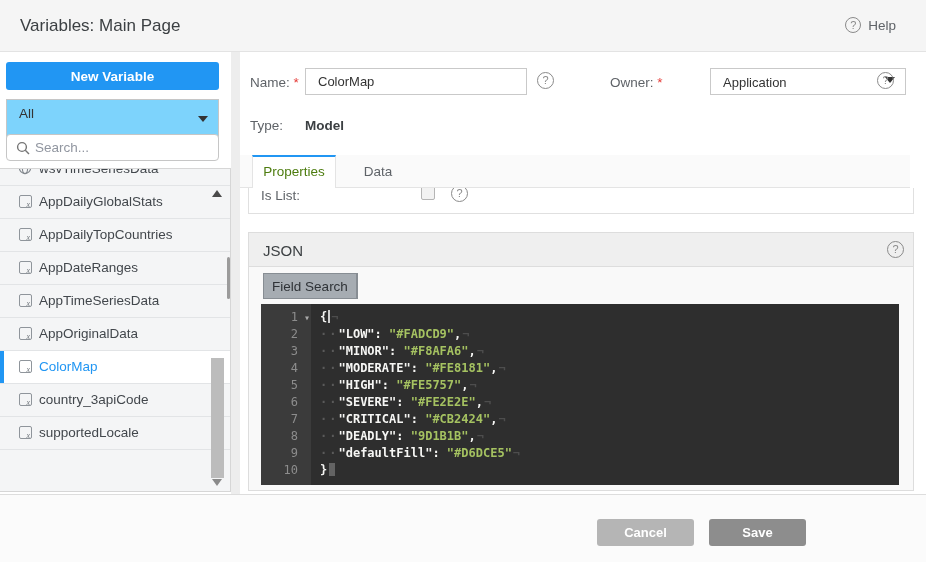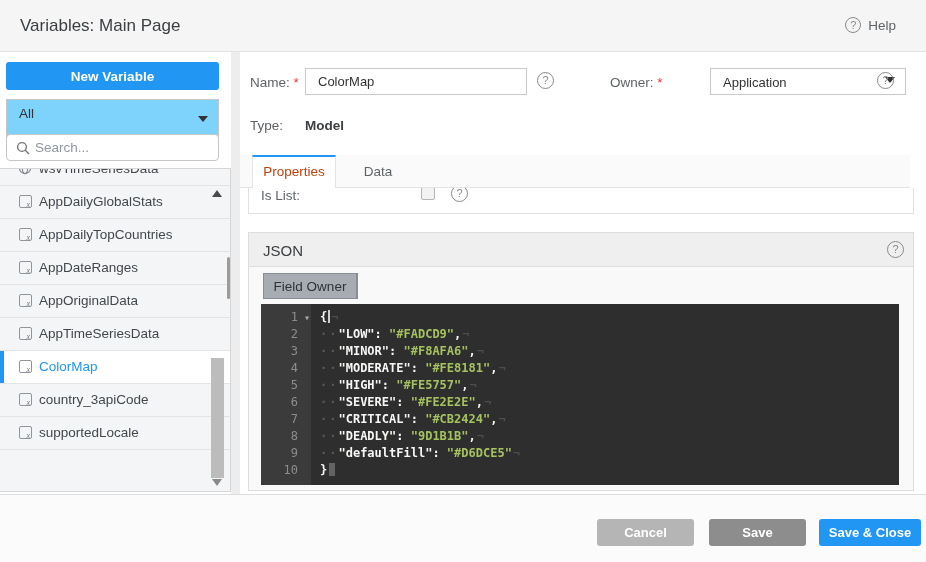--- a/index.html
+++ b/index.html
@@ -54,21 +54,21 @@
   .req{color:#e53935;}
   .text-input{position:absolute;height:27px;border:1px solid #c9c9c9;background:#fff;font-size:13px;color:#333;
     font-family:inherit;padding:0 12px;outline:none;}
   .sel-box{position:absolute;height:27px;border:1px solid #c9c9c9;background:#fff;cursor:pointer;margin-left:42px;}
   .sel-box .val{position:absolute;left:12px;top:6px;font-size:13px;color:#333;}
   .type-value{position:absolute;font-size:13.5px;font-weight:bold;color:#3c4043;}
   
   .tabbar{position:absolute;left:0;top:103px;width:670px;height:33px;background:#fafafa;border-bottom:1px solid #e4e4e4;}
   .tab{position:absolute;top:0;height:33px;font-size:13.5px;cursor:pointer;}
   .tab.active{left:12px;width:84px;background:#fff;border-left:1px solid #e4e4e4;border-right:1px solid #e4e4e4;border-top:2px solid var(--accent);
-    color:#c2410c;text-align:center;line-height:30px;}
+    color:#4d7c0f;text-align:center;line-height:30px;}
   .tab.inactive{left:108px;width:60px;color:#5f6368;text-align:center;line-height:33px;}
   
   .islist-panel{position:absolute;left:8px;top:136px;width:666px;height:26px;background:#fff;
     border-left:1px solid #e0e0e0;border-right:1px solid #e0e0e0;border-bottom:1px solid #e0e0e0;overflow:hidden;}
   .islist-row{position:relative;margin-top:-8px;height:30px;}
   .islist-row .field-label{left:12px;top:8px;}
   .checkbox{position:absolute;left:172px;top:6px;width:14px;height:14px;border:1px solid #b5b5b5;background:#f2f2f2;border-radius:2px;cursor:pointer;}
   .islist-row .qicon{position:absolute;left:202px;top:5px;}
   
   .json-panel{position:absolute;left:8px;top:180px;width:666px;height:259px;border:1px solid #ddd;background:#f9f9f9;}
@@ -145,25 +145,25 @@
     <div class="var-item">
       <span class="vicon"></span>
       <span class="vlabel">AppDailyTopCountries</span>
     </div>
     <div class="var-item">
       <span class="vicon"></span>
       <span class="vlabel">AppDateRanges</span>
     </div>
     <div class="var-item">
       <span class="vicon"></span>
+      <span class="vlabel">AppTimeSeriesData</span>
+    </div>
+    <div class="var-item">
+      <span class="vicon"></span>
       <span class="vlabel">AppOriginalData</span>
-    </div>
-    <div class="var-item">
-      <span class="vicon"></span>
-      <span class="vlabel">AppTimeSeriesData</span>
     </div>
     <div class="var-item selected">
       <span class="vicon"></span>
       <span class="vlabel">ColorMap</span>
     </div>
     <div class="var-item">
       <span class="vicon"></span>
       <span class="vlabel">country_3apiCode</span>
     </div>
     <div class="var-item">
@@ -212,21 +212,21 @@
       <span class="qicon"></span>
     </div>
   </div>
 
   <div class="json-panel">
     <div class="json-header">
       <span class="jtitle">JSON</span>
       <span class="qicon"></span>
     </div>
     <div class="toggle-group">
-      <button class="toggle-btn dark">Field Owner</button>
+      <button class="toggle-btn dark">Field Search</button>
     </div>
     <div class="editor">
       <div class="gutter">
           <div class="gnum">1<span class="fold">▾</span></div>
           <div class="gnum">2</div>
           <div class="gnum">3</div>
           <div class="gnum">4</div>
           <div class="gnum">5</div>
           <div class="gnum">6</div>
           <div class="gnum">7</div>
@@ -235,14 +235,13 @@
           <div class="gnum">10</div>
         </div>
       <div class="codearea"><div class="cline"><span class="p">{</span><span class="cursor-line"></span><span class="eol">¬</span></div><div class="cline"><span class="ws">··</span><span class="k">"LOW"</span><span class="p">: </span><span class="s">"#FADCD9"</span><span class="p">,</span><span class="eol">¬</span></div><div class="cline"><span class="ws">··</span><span class="k">"MINOR"</span><span class="p">: </span><span class="s">"#F8AFA6"</span><span class="p">,</span><span class="eol">¬</span></div><div class="cline"><span class="ws">··</span><span class="k">"MODERATE"</span><span class="p">: </span><span class="s">"#FE8181"</span><span class="p">,</span><span class="eol">¬</span></div><div class="cline"><span class="ws">··</span><span class="k">"HIGH"</span><span class="p">: </span><span class="s">"#FE5757"</span><span class="p">,</span><span class="eol">¬</span></div><div class="cline"><span class="ws">··</span><span class="k">"SEVERE"</span><span class="p">: </span><span class="s">"#FE2E2E"</span><span class="p">,</span><span class="eol">¬</span></div><div class="cline"><span class="ws">··</span><span class="k">"CRITICAL"</span><span class="p">: </span><span class="s">"#CB2424"</span><span class="p">,</span><span class="eol">¬</span></div><div class="cline"><span class="ws">··</span><span class="k">"DEADLY"</span><span class="p">: </span><span class="s">"9D1B1B"</span><span class="p">,</span><span class="eol">¬</span></div><div class="cline"><span class="ws">··</span><span class="k">"defaultFill"</span><span class="p">: </span><span class="s">"#D6DCE5"</span><span class="eol">¬</span></div><div class="cline"><span class="p">}</span><span class="end-block"></span></div></div>
     </div>
   </div>
 </div>
 
 <div class="footer">
   <button class="fbtn cancel">Cancel</button>
   <button class="fbtn save">Save</button>
-  <button class="fbtn saveclose">Save &amp; Close</button>
 </div>
 
 </body></html>

